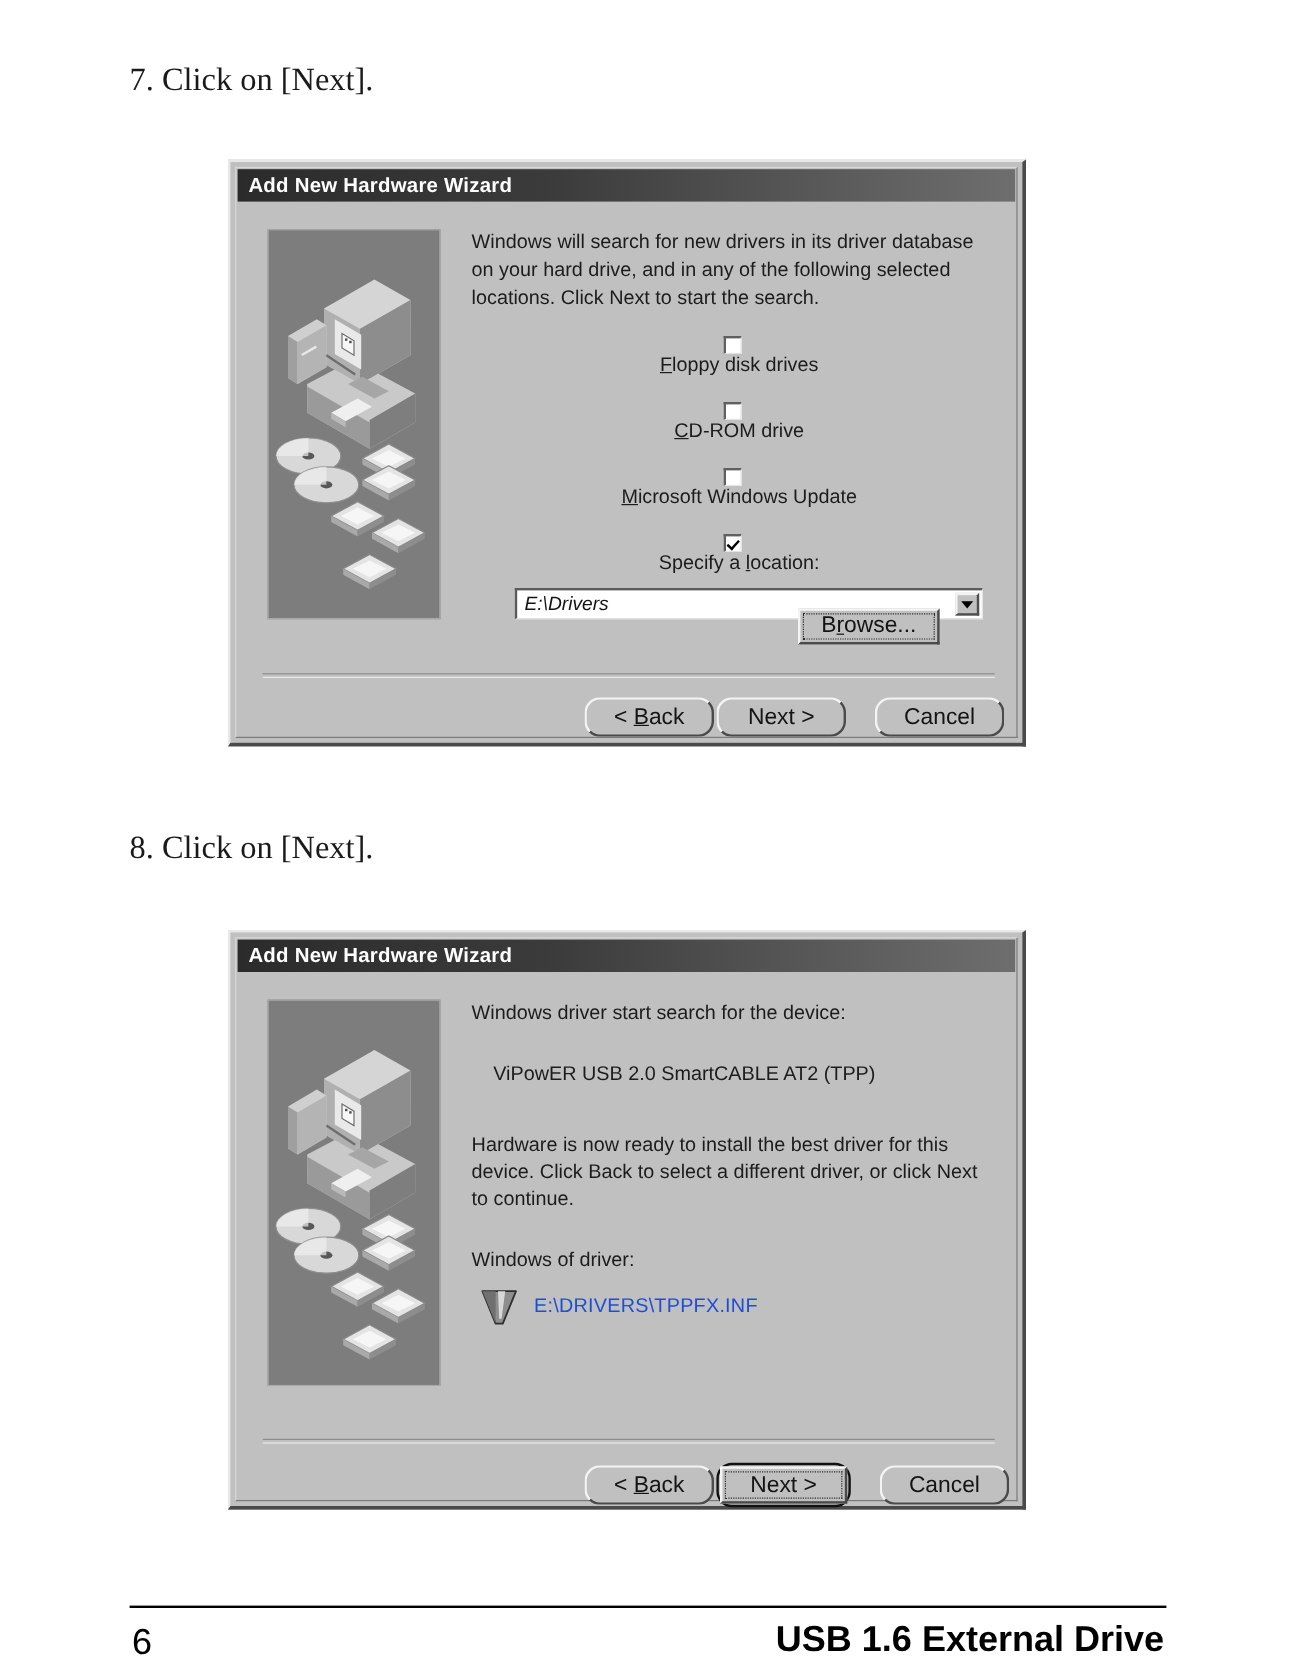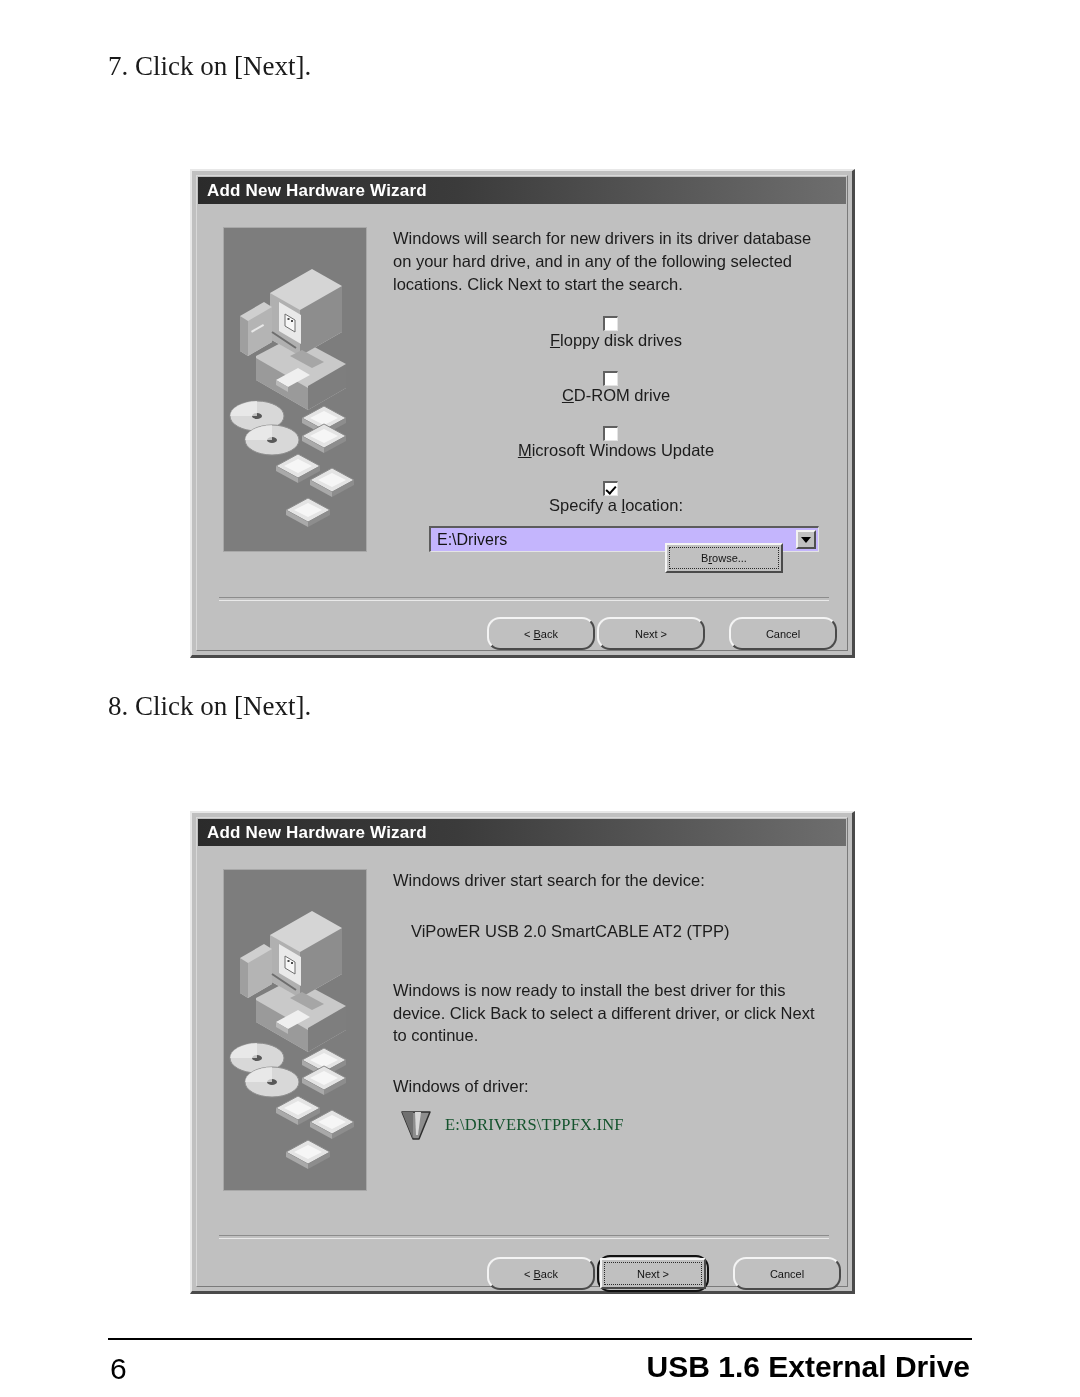--- a/index.html
+++ b/index.html
@@ -33,21 +33,20 @@
   .dialog {
     position: absolute;
     box-sizing: border-box;
     background: #c0c0c0;
     border-top: 2px solid #e8e8e8;
     border-left: 2px solid #e8e8e8;
     border-right: 3px solid #4a4a4a;
     border-bottom: 3px solid #4a4a4a;
     padding: 4px;
     font-family: "Liberation Sans", sans-serif;
-    margin-top: 36px;
   }
   .dlg-inner {
     box-sizing: border-box;
     width: 100%;
     height: 100%;
     border-top: 1px solid #d8d8d8;
     border-left: 1px solid #d8d8d8;
     border-right: 1px solid #7a7a7a;
     border-bottom: 1px solid #7a7a7a;
     background: #c0c0c0;
@@ -149,28 +148,29 @@
     white-space: nowrap;
   }
   .acc { text-decoration: underline; }
 
   
   .combo {
     margin-top: 11px;
     margin-left: 36px;
     height: 26px;
     box-sizing: border-box;
-    background: #c4b5fd;
+    background: #ffffff;
     border-top: 2px solid #5c5c5c;
     border-left: 2px solid #5c5c5c;
     border-right: 1px solid #e4e4e4;
     border-bottom: 1px solid #e4e4e4;
     display: flex;
     align-items: center;
     position: relative;
+    font-style: italic;
   }
   .combo-value {
     font-family: "Liberation Sans", sans-serif;
     font-size: 16px;
     color: #141414;
     padding-left: 6px;
   }
   .combo-arrow {
     position: absolute;
     right: 2px;
@@ -197,21 +197,21 @@
 
   
   .btn {
     box-sizing: border-box;
     background: #c0c0c0;
     border-top: 2px solid #f4f4f4;
     border-left: 2px solid #f4f4f4;
     border-right: 2px solid #4a4a4a;
     border-bottom: 2px solid #4a4a4a;
     font-family: "Liberation Sans", sans-serif;
-    font-size: 11px;
+    font-size: 19px;
     color: #141414;
     display: flex;
     align-items: center;
     justify-content: center;
     position: relative;
   }
   .btn .focusring {
     position: absolute;
     left: 2px; right: 2px; top: 2px; bottom: 2px;
     border: 1px dotted #2a2a2a;
@@ -261,23 +261,23 @@
   .gap-big { width: 24px; }
 
   
   .locrow {
     display: flex;
     align-items: center;
     margin-top: 10px;
     padding-left: 6px;
   }
   .loc-path {
-    font-family: Liberation Serif, serif;
+    font-family: Liberation Sans, sans-serif;
     font-size: 16.5px;
-    color: #14532d;
+    color: #1d4ed8;
     margin-left: 12px;
     letter-spacing: 0.2px;
   }
 
   
   .footer-rule {
     position: absolute;
     left: 108px;
     right: 108px;
     top: 1338px;
@@ -516,21 +516,21 @@
             <polygon points="62,282 84,294 84,299 62,287" fill="#a9a9a9"></polygon>
             <polygon points="84,294 106,282 106,287 84,299" fill="#8d8d8d"></polygon>
             <polygon points="70,282 84,275 98,282 84,289" fill="#f6f6f6"></polygon>
           </g>
         </svg>
       </div>
 
       <div class="content">
         <p class="para">Windows driver start search for the device:</p>
         <p class="device-name" style="margin-top:30px;">ViPowER USB 2.0 SmartCABLE AT2 (TPP)</p>
-        <p class="para" style="margin-top:38px;">Windows is now ready to install the best driver for this device. Click Back to select a different driver, or click Next to continue.</p>
+        <p class="para" style="margin-top:38px;">Hardware is now ready to install the best driver for this device. Click Back to select a different driver, or click Next to continue.</p>
         <p class="para" style="margin-top:28px;">Windows of driver:</p>
 
         <div class="locrow">
           <svg width="34" height="34" viewBox="0 0 34 34">
             <polygon points="3,4 31,4 20,31 14,31" fill="#8e8e8e" stroke="#2e2e2e" stroke-width="1.5" stroke-linejoin="round"></polygon>
             <polygon points="3,4 14,4 14,31 14,31" fill="#707070"></polygon>
             <polygon points="16,4 22,4 19,27 17,27" fill="#d8d8d8"></polygon>
           </svg>
           <span class="loc-path">E:\DRIVERS\TPPFX.INF</span>
         </div>

